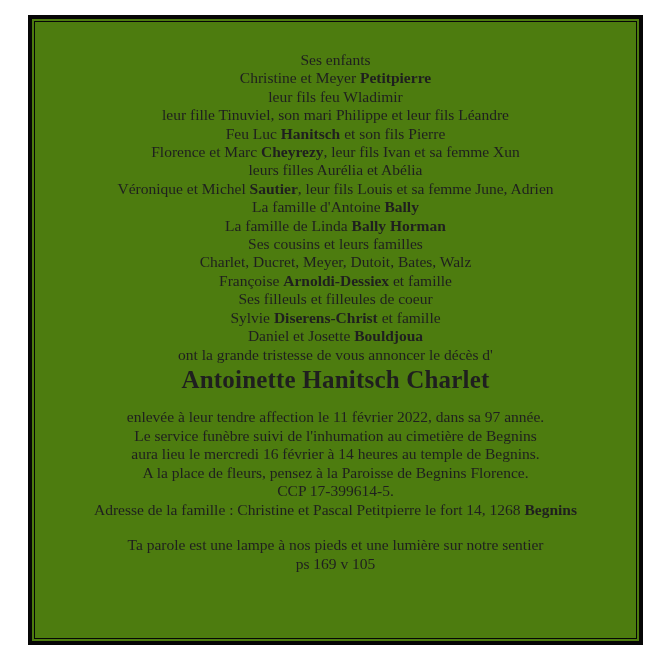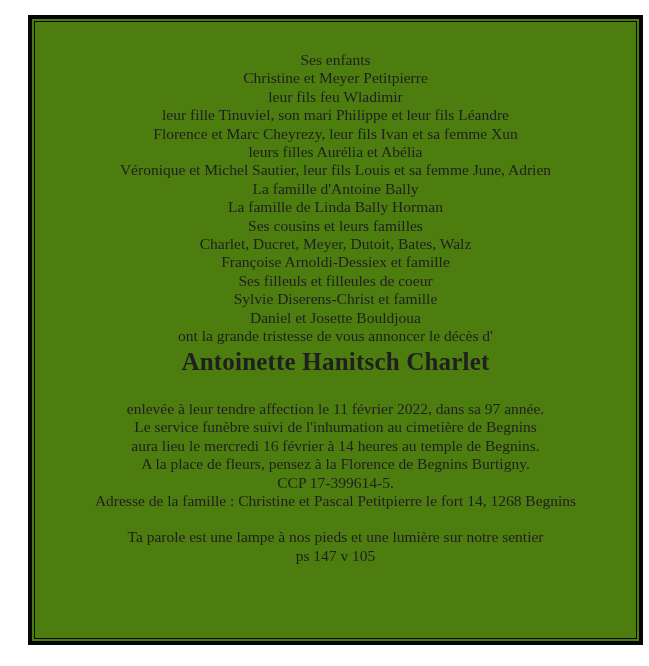--- a/index.html
+++ b/index.html
@@ -36,30 +36,30 @@
   }
   .family-lines {
     padding-top: 29px;
   }
   .family-lines .line {
     font-size: 15.5px;
     line-height: 18.4px;
     white-space: nowrap;
   }
   .line b, .details-lines b {
-    font-weight: normal;
+    font-weight: bold;
   }
   .deceased-name {
     font-size: 25px;
     line-height: 32px;
     font-weight: bold;
     letter-spacing: 0.2px;
   }
   .details-lines {
-    margin-top: 22px;
+    margin-top: 12px;
   }
   .details-lines .line {
     font-size: 15.5px;
     line-height: 18.6px;
     white-space: nowrap;
   }
   .quote-block {
     margin-top: 17px;
   }
   .quote-text {
@@ -76,45 +76,46 @@
 
 <div class="frame">
   <div class="frame-inner">
     <div class="content">
 
       <div class="family-lines">
           <div class="line"><span>Ses enfants</span></div>
           <div class="line"><span>Christine et Meyer </span><b>Petitpierre</b></div>
           <div class="line"><span>leur fils feu Wladimir</span></div>
           <div class="line"><span>leur fille Tinuviel, son mari Philippe et leur fils Léandre</span></div>
+          <div class="line"><span>Feu Luc </span><b>Hanitsch</b><span> et son fils Pierre</span></div>
           <div class="line"><span>Florence et Marc </span><b>Cheyrezy</b><span>, leur fils Ivan et sa femme Xun</span></div>
           <div class="line"><span>leurs filles Aurélia et Abélia</span></div>
           <div class="line"><span>Véronique et Michel </span><b>Sautier</b><span>, leur fils Louis et sa femme June, Adrien</span></div>
           <div class="line"><span>La famille d'Antoine </span><b>Bally</b></div>
           <div class="line"><span>La famille de Linda </span><b>Bally Horman</b></div>
           <div class="line"><span>Ses cousins et leurs familles</span></div>
           <div class="line"><span>Charlet, Ducret, Meyer, Dutoit, Bates, Walz</span></div>
           <div class="line"><span>Françoise </span><b>Arnoldi-Dessiex</b><span> et famille</span></div>
           <div class="line"><span>Ses filleuls et filleules de coeur</span></div>
           <div class="line"><span>Sylvie </span><b>Diserens-Christ</b><span> et famille</span></div>
           <div class="line"><span>Daniel et Josette </span><b>Bouldjoua</b></div>
           <div class="line"><span>ont la grande tristesse de vous annoncer le décès d'</span></div>
         </div>
 
       <div class="deceased-name">Antoinette Hanitsch Charlet</div>
 
       <div class="details-lines">
           <div class="line"><span>enlevée à leur tendre affection le 11 février 2022, dans sa 97 année.</span></div>
           <div class="line"><span>Le service funèbre suivi de l'inhumation au cimetière de Begnins</span></div>
           <div class="line"><span>aura lieu le mercredi 16 février à 14 heures au temple de Begnins.</span></div>
-          <div class="line"><span>A la place de fleurs, pensez à la Florence de Begnins Burtigny.</span></div>
+          <div class="line"><span>A la place de fleurs, pensez à la Paroisse de Begnins Florence.</span></div>
           <div class="line"><span>CCP 17-399614-5.</span></div>
           <div class="line"><span>Adresse de la famille : Christine et Pascal Petitpierre le fort 14, 1268 </span><b>Begnins</b></div>
         </div>
 
       <div class="quote-block">
         <div class="quote-text">Ta parole est une lampe à nos pieds et une lumière sur notre sentier</div>
-        <div class="quote-ref">ps 147 v 105</div>
+        <div class="quote-ref">ps 169 v 105</div>
       </div>
 
     </div>
   </div>
 </div>
 
 </body></html>

